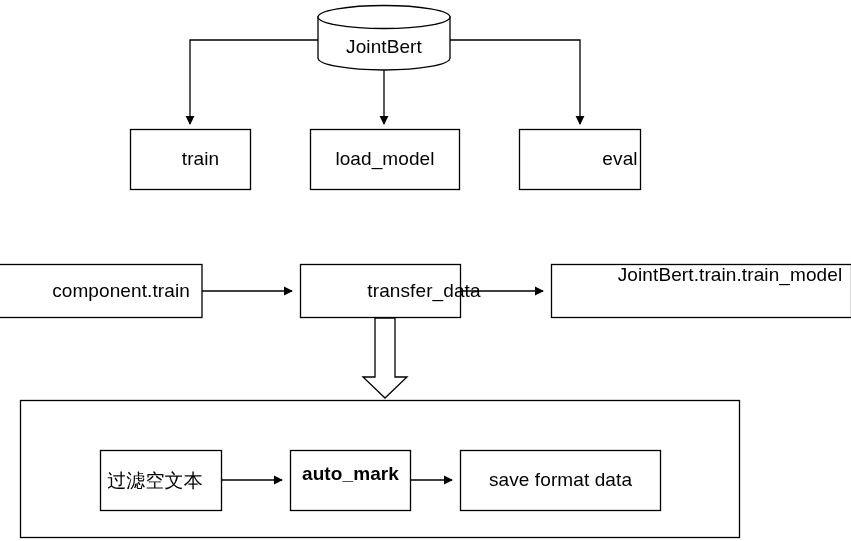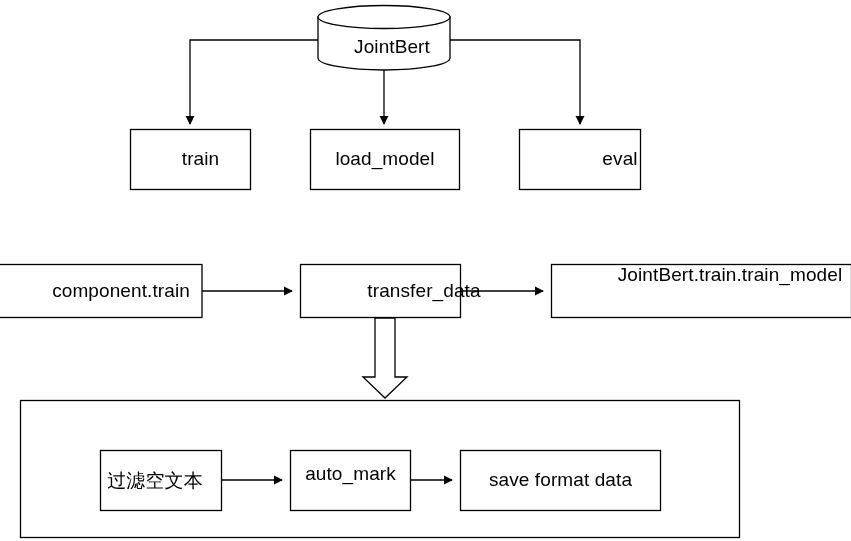--- a/index.html
+++ b/index.html
@@ -85,33 +85,33 @@
     <rect x="100.5" y="450.5" width="121" height="60" fill="#ffffff" stroke="#000000" stroke-width="1.3"></rect>
     <rect x="290.5" y="450.5" width="120" height="60" fill="#ffffff" stroke="#000000" stroke-width="1.3"></rect>
     <rect x="460.5" y="450.5" width="200" height="60" fill="#ffffff" stroke="#000000" stroke-width="1.3"></rect>
 
     <g stroke="#000000" stroke-width="1.3" fill="none">
       <path d="M 221 480 L 282 480" marker-end="url(#arrow)"></path>
       <path d="M 411 480 L 452 480" marker-end="url(#arrow)"></path>
     </g>
   </svg>
 
-  <div class="node-label" style="left:318px; top:30px; width:132px; height:34px;padding-left:8px;">JointBert</div>
+  <div class="node-label" style="left:318px; top:30px; width:132px; height:34px;">JointBert</div>
 
   <div class="node-label" style="left:140px; top:129px; width:121px; height:61px;">train</div>
 
   <div class="node-label" style="left:310px; top:129px; width:150px; height:61px;">load_model</div>
 
   <div class="node-label" style="left:519px; top:129px; width:122px; height:61px;padding-left:40px;">eval</div>
 
   <div class="node-label" style="left:0px; top:264px; width:202px; height:54px;margin-left:20px;">component.train</div>
 
   <div class="node-label" style="left:300px; top:264px; width:156px; height:54px;margin-left:46px;">transfer_data</div>
 
   <div class="node-label" style="left:551px; top:248px; width:358px; height:54px;">JointBert.train.train_model</div>
 
   <div class="node-label cjk" style="left:100px; top:450px; width:110px; height:61px;">过滤空文本</div>
 
-  <div class="node-label" style="left:290px; top:450px; width:121px; height:48px;">auto_mark</div>
+  <div class="node-label" style="left:290px; top:450px; width:121px; height:48px;font-weight:bold;">auto_mark</div>
 
   <div class="node-label" style="left:460px; top:450px; width:201px; height:61px;border-radius:17px;">save format data</div>
 
 </div>
 
 </body></html>

